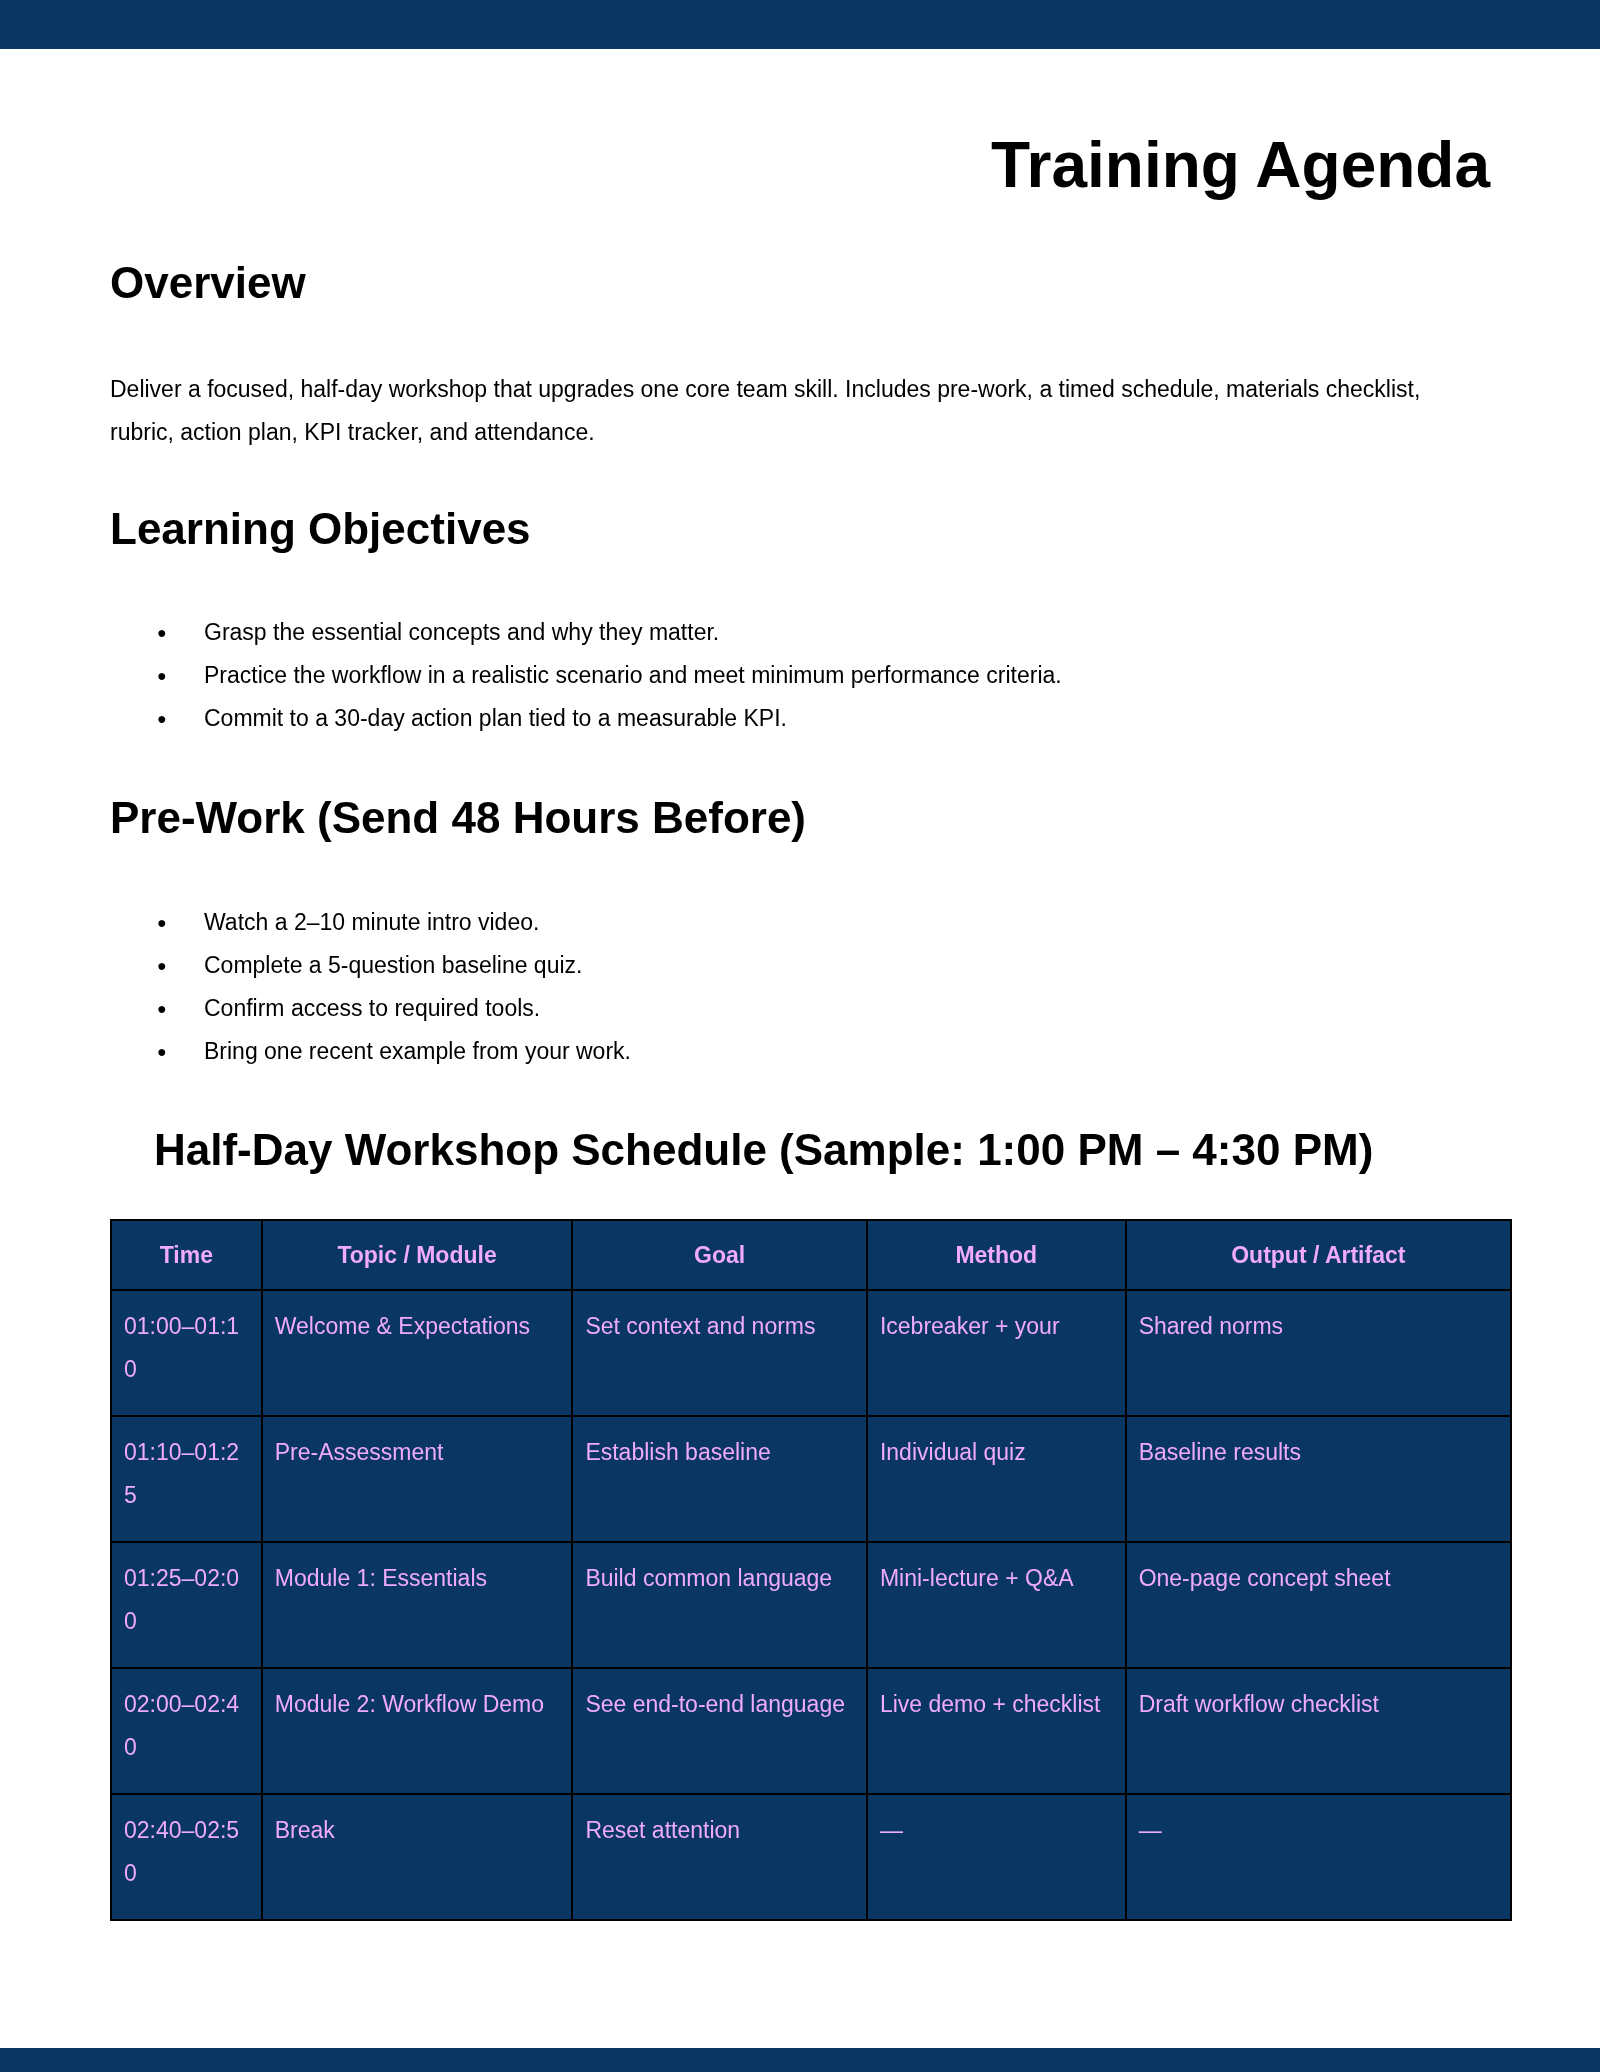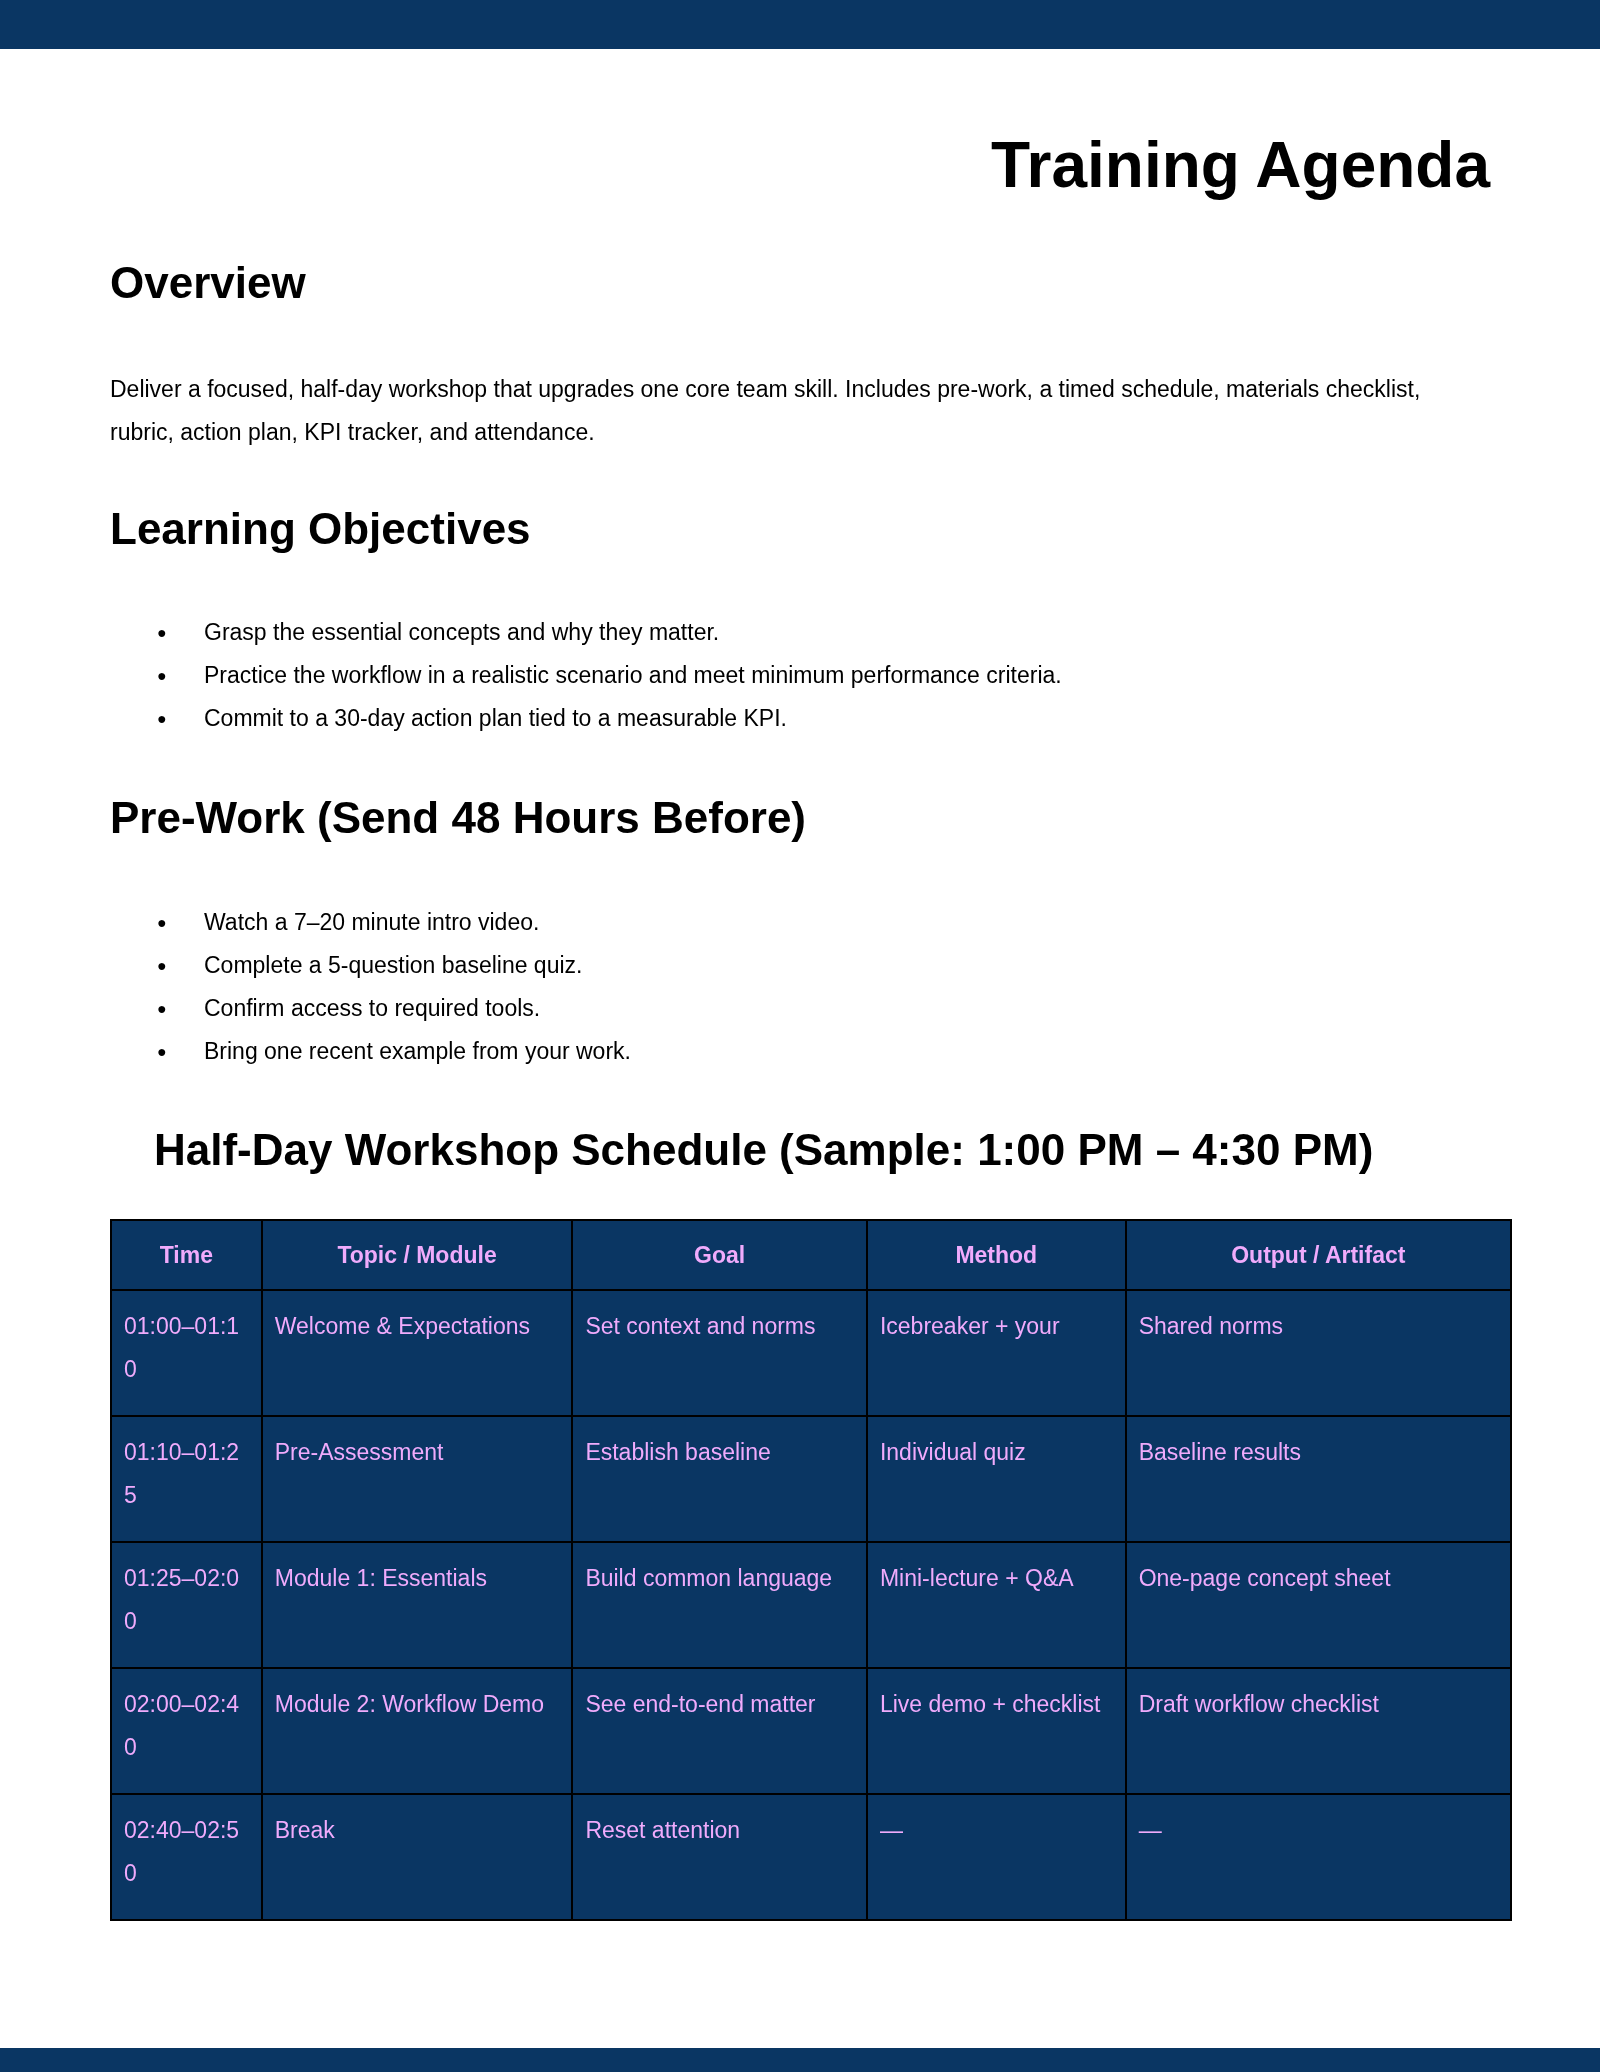--- a/index.html
+++ b/index.html
@@ -31,21 +31,21 @@
 
   <h2 style="top:504px;">Learning Objectives</h2>
   <ul style="top:611px;">
     <li>Grasp the essential concepts and why they matter.</li>
     <li>Practice the workflow in a realistic scenario and meet minimum performance criteria.</li>
     <li>Commit to a 30-day action plan tied to a measurable KPI.</li>
   </ul>
 
   <h2 style="top:793px;">Pre-Work (Send 48 Hours Before)</h2>
   <ul style="top:901px;">
-    <li>Watch a 7–20 minute intro video.</li>
+    <li>Watch a 2–10 minute intro video.</li>
     <li>Complete a 5-question baseline quiz.</li>
     <li>Confirm access to required tools.</li>
     <li>Bring one recent example from your work.</li>
   </ul>
 
   <h2 style="top:1125px;margin-left:44px;">Half-Day Workshop Schedule (Sample: 1:00 PM – 4:30 PM)</h2>
 
   <table>
     <colgroup>
       <col style="width:151px">
@@ -81,21 +81,21 @@
       <tr style="height:116px">
         <td style="word-break:break-all">01:25–02:00</td>
         <td>Module 1: Essentials</td>
         <td>Build common language</td>
         <td>Mini-lecture + Q&amp;A</td>
         <td>One-page concept sheet</td>
       </tr>
       <tr style="height:116px">
         <td style="word-break:break-all">02:00–02:40</td>
         <td>Module 2: Workflow Demo</td>
-        <td>See end-to-end matter</td>
+        <td>See end-to-end language</td>
         <td>Live demo + checklist</td>
         <td>Draft workflow checklist</td>
       </tr>
       <tr style="height:116px">
         <td style="word-break:break-all">02:40–02:50</td>
         <td>Break</td>
         <td>Reset attention</td>
         <td>—</td>
         <td>—</td>
       </tr>

